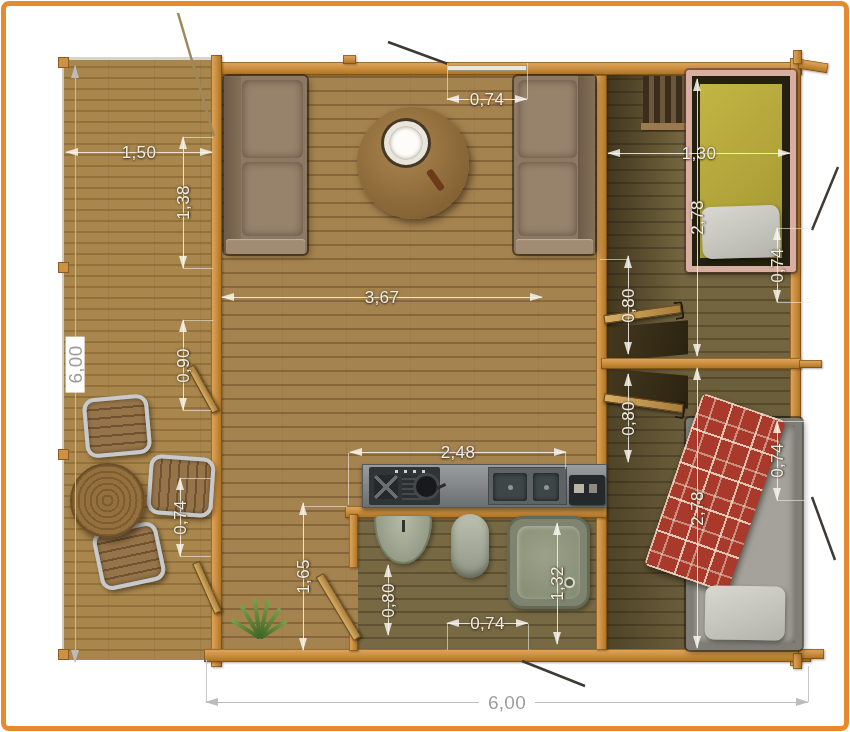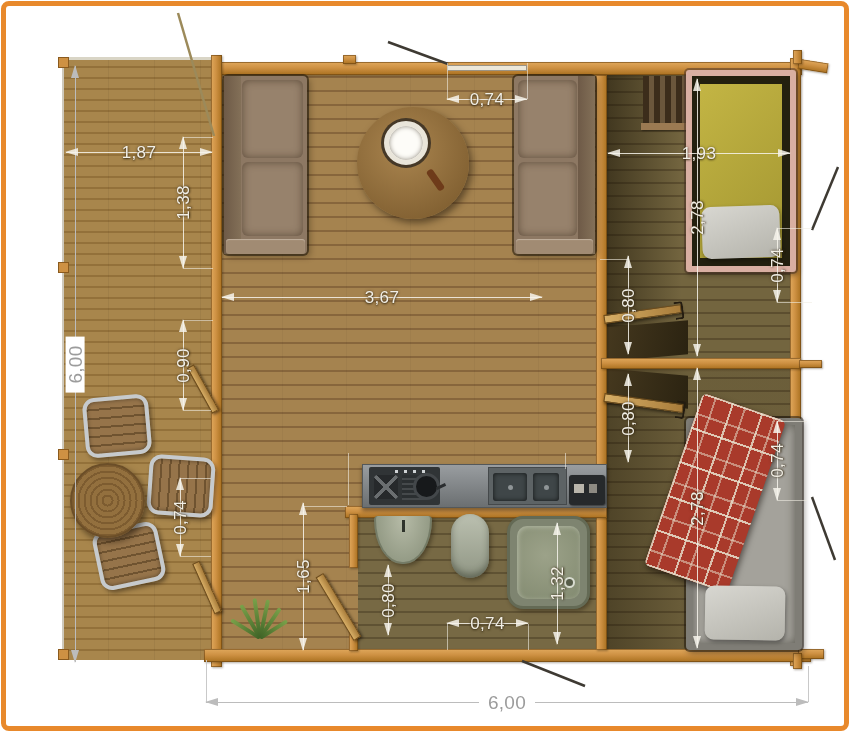--- a/index.html
+++ b/index.html
@@ -277,21 +277,21 @@
   <div class="dim h gray" style="left:206px;top:696px;width:602px">
     <i class="ln"></i>
       <i class="aw al"></i>
       <i class="aw ar"></i>
     <span class="dlab">6,00</span>
   </div>
   <div class="dim h" style="left:66px;top:146px;width:146px">
     <i class="ln"></i>
       <i class="aw al"></i>
       <i class="aw ar"></i>
-    <span class="dlab">1,87</span>
+    <span class="dlab">1,50</span>
   </div>
   <div class="dim v" style="left:177px;top:137px;height:131px">
     <i class="ln"></i>
       <i class="aw au"></i>
       <i class="aw ad"></i>
     <span class="dlab">1,38</span>
   </div>
   <div class="dim v" style="left:177px;top:320px;height:90px">
     <i class="ln"></i>
       <i class="aw au"></i>
@@ -309,20 +309,26 @@
       <i class="aw al"></i>
       <i class="aw ar"></i>
     <span class="dlab">0,74</span>
   </div>
   <div class="dim h" style="left:222px;top:291px;width:320px">
     <i class="ln"></i>
       <i class="aw al"></i>
       <i class="aw ar"></i>
     <span class="dlab">3,67</span>
   </div>
+  <div class="dim h" style="left:350px;top:446px;width:216px">
+    <i class="ln"></i>
+      <i class="aw al"></i>
+      <i class="aw ar"></i>
+    <span class="dlab">2,48</span>
+  </div>
   <div class="dim v" style="left:382px;top:565px;height:70px">
     <i class="ln"></i>
       <i class="aw au"></i>
       <i class="aw ad"></i>
     <span class="dlab">0,80</span>
   </div>
   <div class="dim v" style="left:297px;top:503px;height:147px">
     <i class="ln"></i>
       <i class="aw au"></i>
       <i class="aw ad"></i>
@@ -349,21 +355,21 @@
   <div class="dim v" style="left:622px;top:374px;height:88px">
     <i class="ln"></i>
       <i class="aw au"></i>
       <i class="aw ad"></i>
     <span class="dlab">0,80</span>
   </div>
   <div class="dim h" style="left:608px;top:147px;width:182px">
     <i class="ln"></i>
       <i class="aw al"></i>
       <i class="aw ar"></i>
-    <span class="dlab">1,93</span>
+    <span class="dlab">1,30</span>
   </div>
   <div class="dim v" style="left:691px;top:79px;height:277px">
     <i class="ln"></i>
       <i class="aw au"></i>
       <i class="aw ad"></i>
     <span class="dlab">2,78</span>
   </div>
   <div class="dim v" style="left:771px;top:228px;height:74px">
     <i class="ln"></i>
       <i class="aw au"></i>

